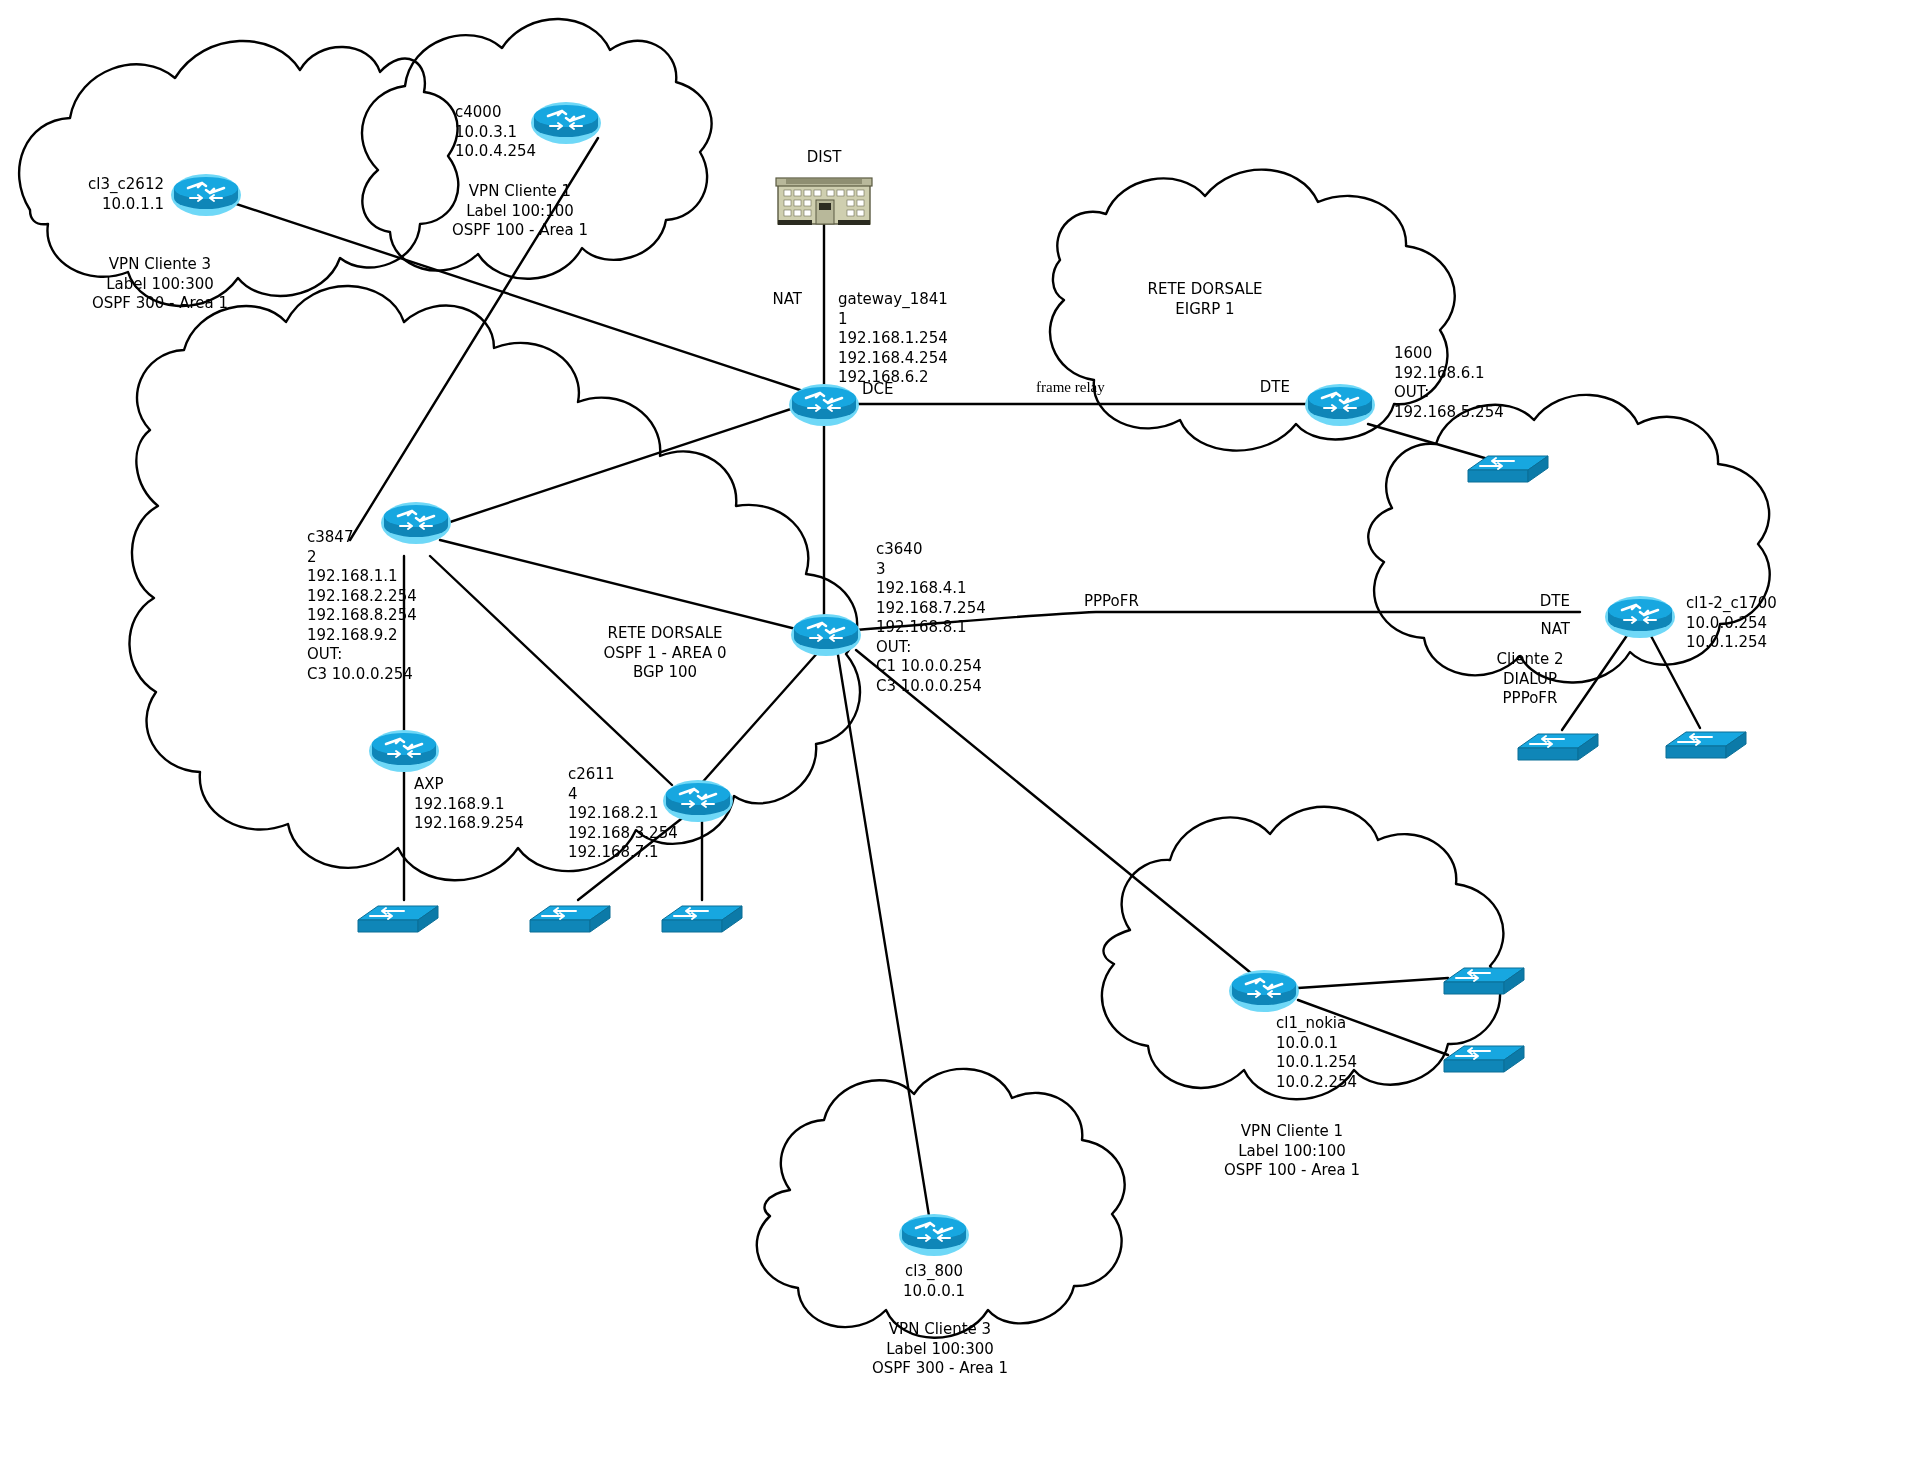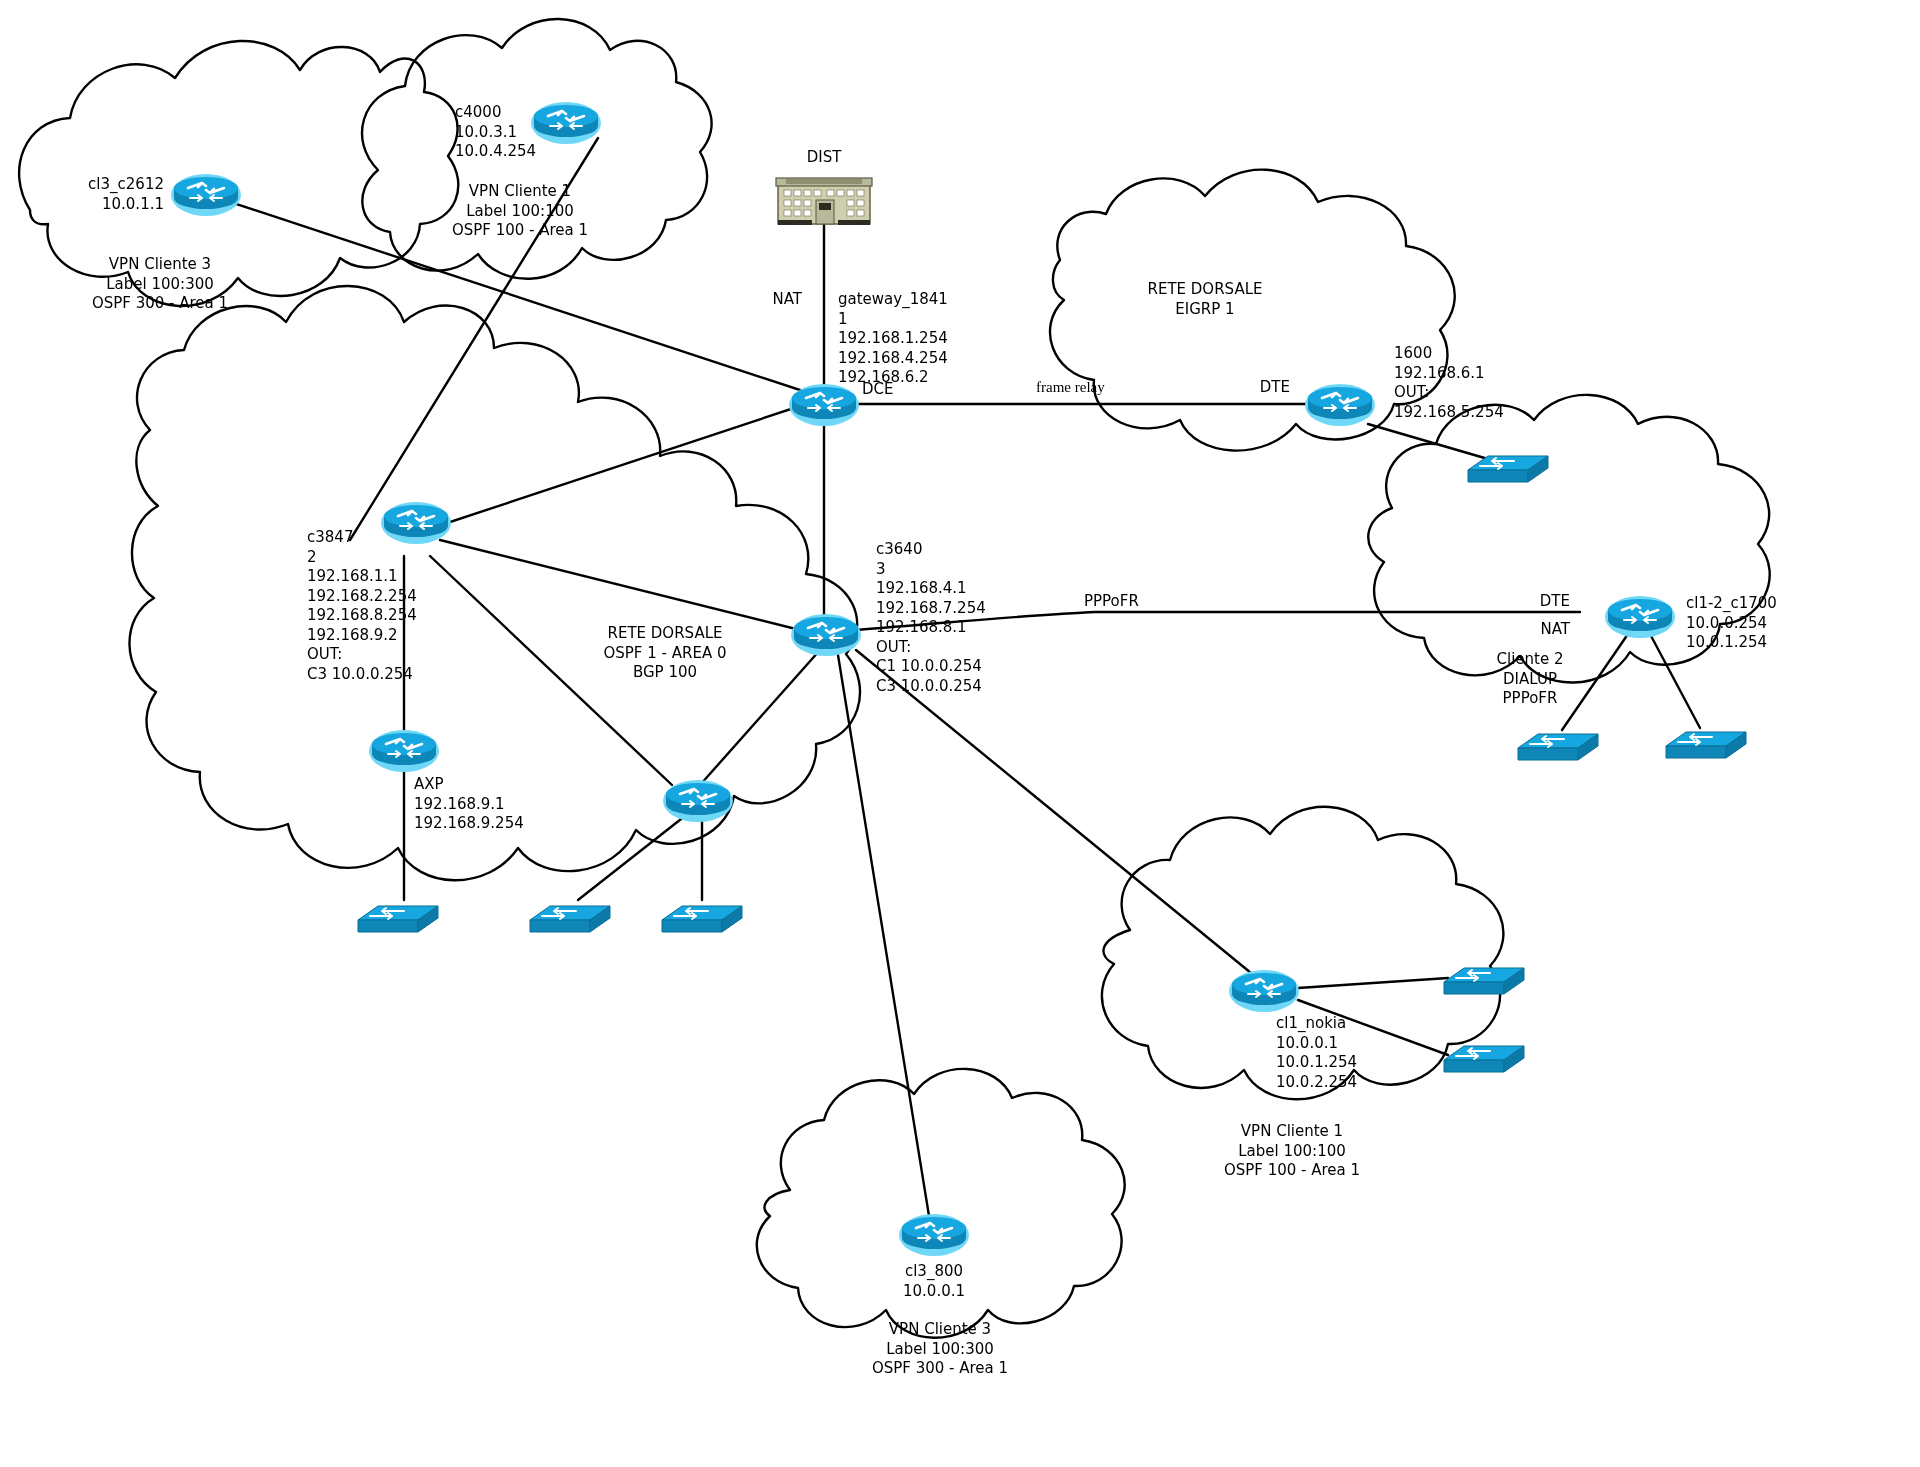--- a/index.html
+++ b/index.html
@@ -289,20 +289,25 @@
 
   <div class="router" style="left:662px;top:778px;">
     <svg viewBox="0 0 72 46" width="72" height="46">
       <ellipse cx="36" cy="23" rx="35" ry="21" fill="#6fd8f7"></ellipse>
       <path d="M4 16 v10 a32 11 0 0 0 64 0 V16 Z" fill="#0f86b8"></path>
       <ellipse cx="36" cy="16" rx="32" ry="11" fill="#17a7e0"></ellipse>
       <path d="M18 16 l14-5 M32 11 l-4 4 M32 11 l4 3 M54 16 l-14 5 M40 21 l4-4 M40 21 l-4-3" stroke="#fff" stroke-width="2.6" fill="none" stroke-linecap="round"></path>
       <path d="M20 26 h12 M32 26 l-4-3 M32 26 l-4 3 M52 26 h-12 M40 26 l4-3 M40 26 l4 3" stroke="#fff" stroke-width="2" fill="none" stroke-linecap="round"></path>
     </svg>
   </div>
+  <div class="lbl" style="left: 568px; top: 765px; width: 180px; white-space: pre;">c2611
+4
+192.168.2.1
+192.168.3.254
+192.168.7.1</div>
 
   <div class="switch" style="left:356px;top:898px;">
     <svg viewBox="0 0 84 42" width="84" height="42">
       <path d="M2 22 L22 8 H82 L62 22 Z" fill="#17a7e0" stroke="#0a6e96" stroke-width="1"></path>
       <path d="M2 22 V34 L62 34 V22 Z" fill="#0f86b8" stroke="#0a6e96" stroke-width="1"></path>
       <path d="M62 22 L82 8 V20 L62 34 Z" fill="#0c7aa8" stroke="#0a6e96" stroke-width="1"></path>
       <g stroke="#fff" stroke-width="2" fill="none" stroke-linecap="round">
         <path d="M14 18 h22 M36 18 l-4-3 M36 18 l-4 3"></path>
         <path d="M48 13 h-22 M26 13 l4-3 M26 13 l4 3"></path>
       </g>

